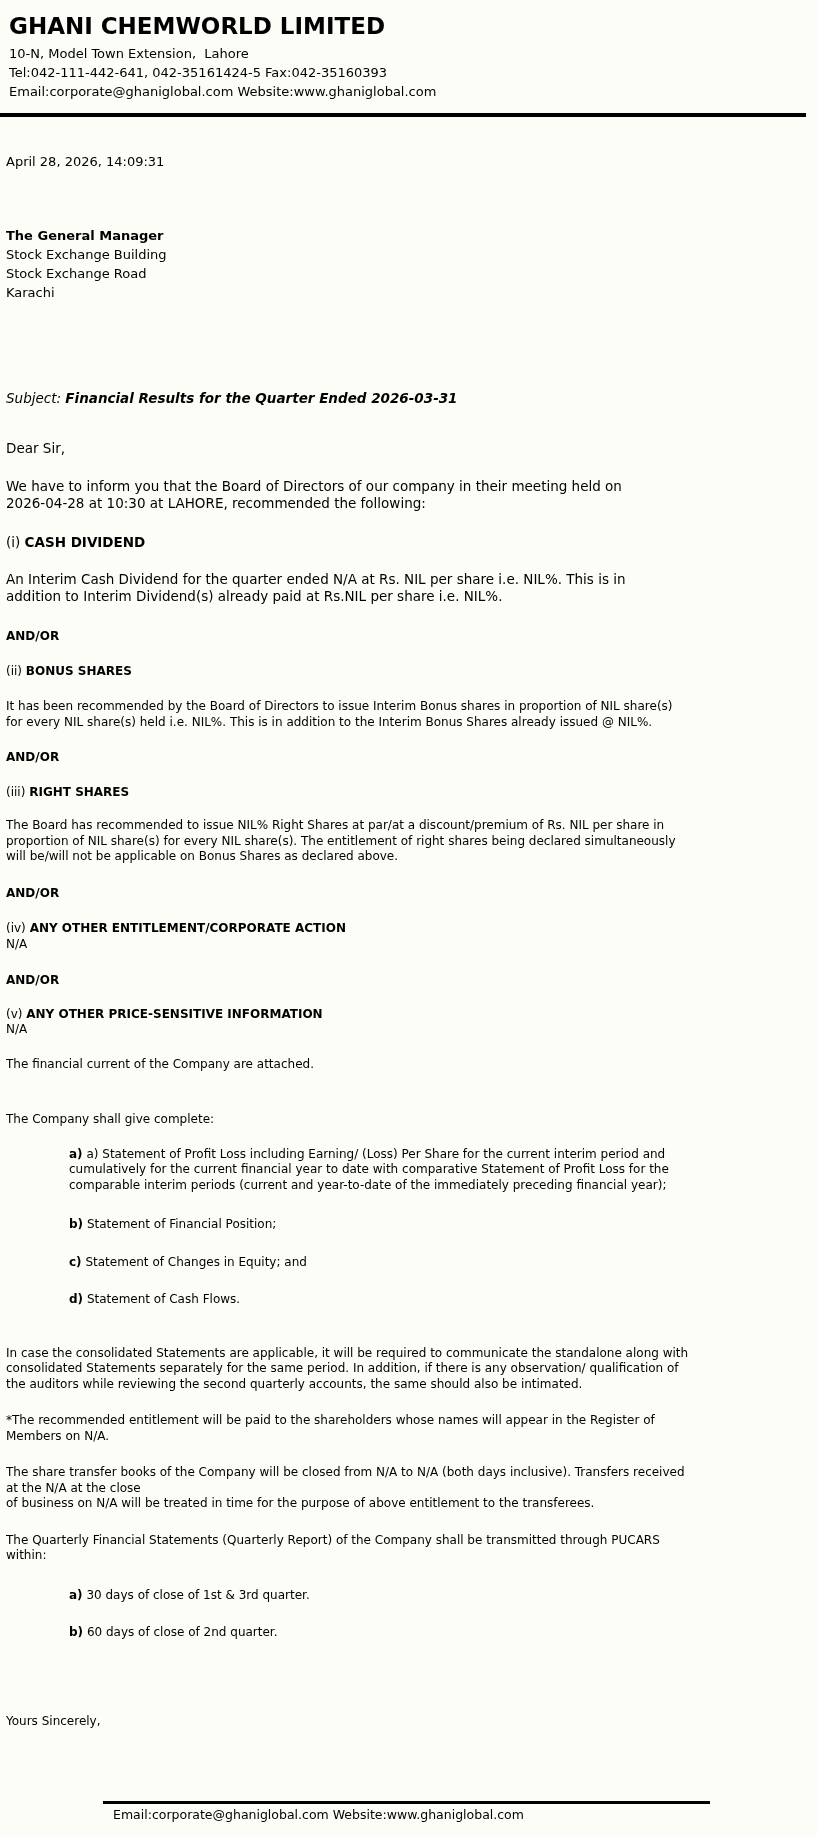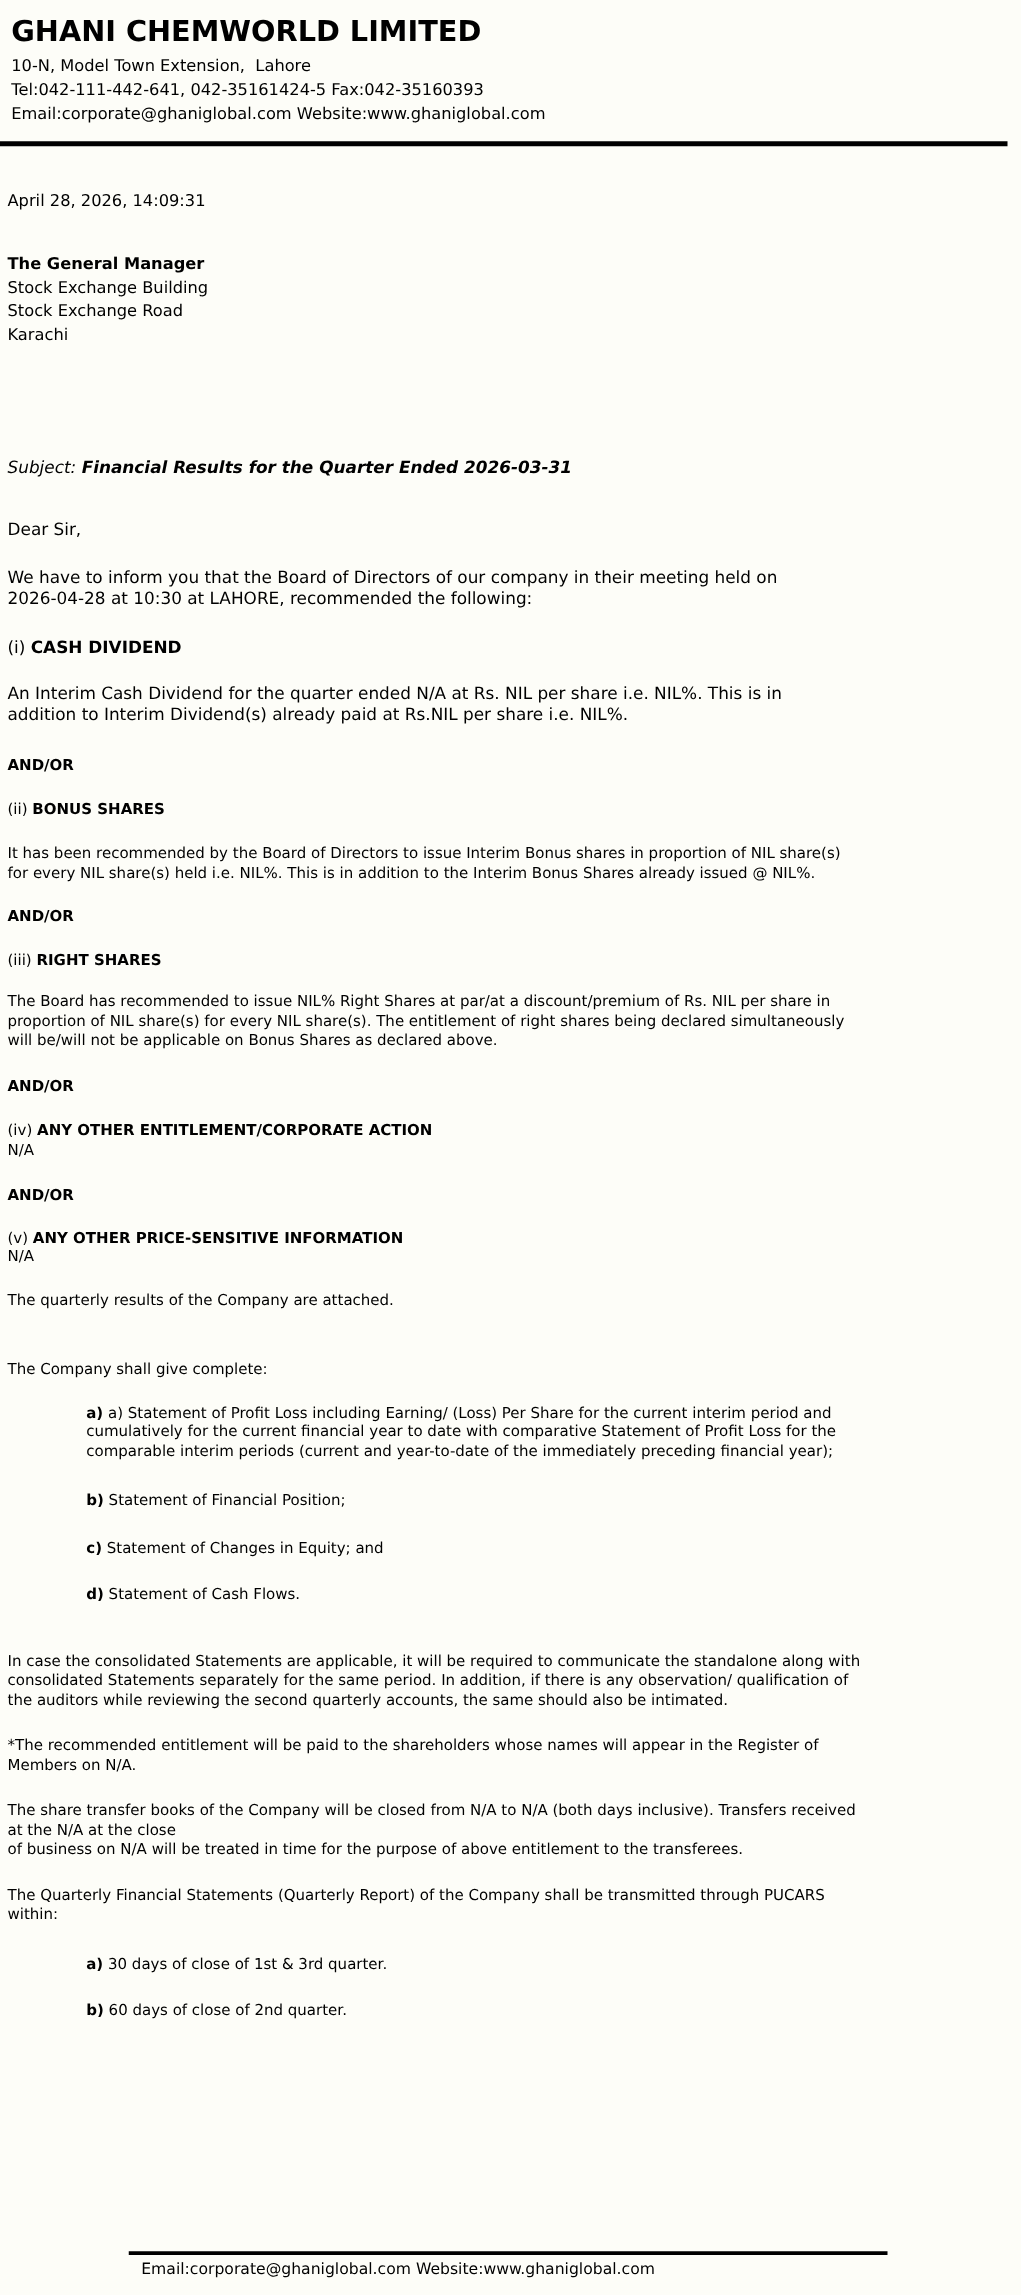--- a/index.html
+++ b/index.html
@@ -19,21 +19,21 @@
   [data-name="company-name"]{font-size:23px;font-weight:bold;line-height:27px;letter-spacing:0px;}
   [data-name="letterhead-address"]{margin-top:4px;font-size:13px;line-height:19px;}
   [data-name="header-rule"]{height:4px;background:#000;border:0;margin:12px 4px 0 0;width:806px;}
 
   
   [data-name="letter-body"]{margin-left:6px;width:805px;font-size:12px;}
   .t-lg{font-size:13.5px;line-height:17px;}
   .t-sm{font-size:12px;line-height:15.5px;}
 
   [data-name="post-meta"]{margin-top:36px;font-size:13px;line-height:17px;}
-  [data-name="recipient-block"]{margin-top:32px;font-size:13px;line-height:19px;}
+  [data-name="recipient-block"]{margin-top:56px;font-size:13px;line-height:19px;}
   [data-name="subject-line"]{margin-top:88px;font-style:italic;}
   [data-name="salutation"]{margin-top:33px;}
   [data-name="intro-paragraph"]{margin-top:21px;}
   [data-name="section-heading-cash-dividend"]{margin-top:22px;}
   [data-name="cash-dividend-paragraph"]{margin-top:20px;}
   [data-name="and-or-1"]{margin-top:24px;}
   [data-name="section-heading-bonus-shares"]{margin-top:19px;}
   [data-name="bonus-shares-paragraph"]{margin-top:20px;}
   [data-name="and-or-2"]{margin-top:20px;}
   [data-name="section-heading-right-shares"]{margin-top:19px;}
@@ -123,21 +123,21 @@
     <div data-name="section-body-na">N/A</div>
   </div>
 
   <div class="t-sm bold" data-name="and-or-4">AND/OR</div>
 
   <div class="t-sm" data-name="section-heading-price-sensitive">
     <div data-name="section-heading-line"><span data-name="section-number">(v) </span><span class="bold" data-name="section-title">ANY OTHER PRICE-SENSITIVE INFORMATION</span></div>
     <div data-name="section-body-na">N/A</div>
   </div>
 
-  <div class="t-sm" data-name="results-attached-note">The quarterly results of the Company are attached.</div>
+  <div class="t-sm" data-name="results-attached-note">The financial current of the Company are attached.</div>
 
   <div class="t-sm" data-name="give-complete-note">The Company shall give complete:</div>
 
   <div class="t-sm pre stmt" data-name="statement-item-a"><span class="bold" data-name="statement-label">a)</span><span data-name="statement-text"> a) Statement of Profit Loss including Earning/ (Loss) Per Share for the current interim period and
 cumulatively for the current financial year to date with comparative Statement of Profit Loss for the
 comparable interim periods (current and year-to-date of the immediately preceding financial year);</span></div>
   <div class="t-sm pre stmt" data-name="statement-item-b"><span class="bold" data-name="statement-label">b)</span><span data-name="statement-text"> Statement of Financial Position;</span></div>
   <div class="t-sm pre stmt" data-name="statement-item-c"><span class="bold" data-name="statement-label">c)</span><span data-name="statement-text"> Statement of Changes in Equity; and</span></div>
   <div class="t-sm pre stmt" data-name="statement-item-d"><span class="bold" data-name="statement-label">d)</span><span data-name="statement-text"> Statement of Cash Flows.</span></div>
 
@@ -151,18 +151,19 @@
   <div class="t-sm pre" data-name="transfer-books-paragraph">The share transfer books of the Company will be closed from N/A to N/A (both days inclusive). Transfers received
 at the N/A at the close
 of business on N/A will be treated in time for the purpose of above entitlement to the transferees.</div>
 
   <div class="t-sm pre" data-name="pucars-paragraph">The Quarterly Financial Statements (Quarterly Report) of the Company shall be transmitted through PUCARS
 within:</div>
 
   <div class="t-sm stmt" data-name="deadline-item-a"><span class="bold" data-name="deadline-label">a)</span><span data-name="deadline-text"> 30 days of close of 1st &amp; 3rd quarter.</span></div>
   <div class="t-sm stmt" data-name="deadline-item-b"><span class="bold" data-name="deadline-label">b)</span><span data-name="deadline-text"> 60 days of close of 2nd quarter.</span></div>
 
+  <div class="t-sm" data-name="closing">Yours Sincerely,</div>
 
 </div>
 
 <div data-name="page-footer">
   <div data-name="footer-contact">Email:corporate@ghaniglobal.com Website:www.ghaniglobal.com</div>
 </div>
 
 </body></html>

